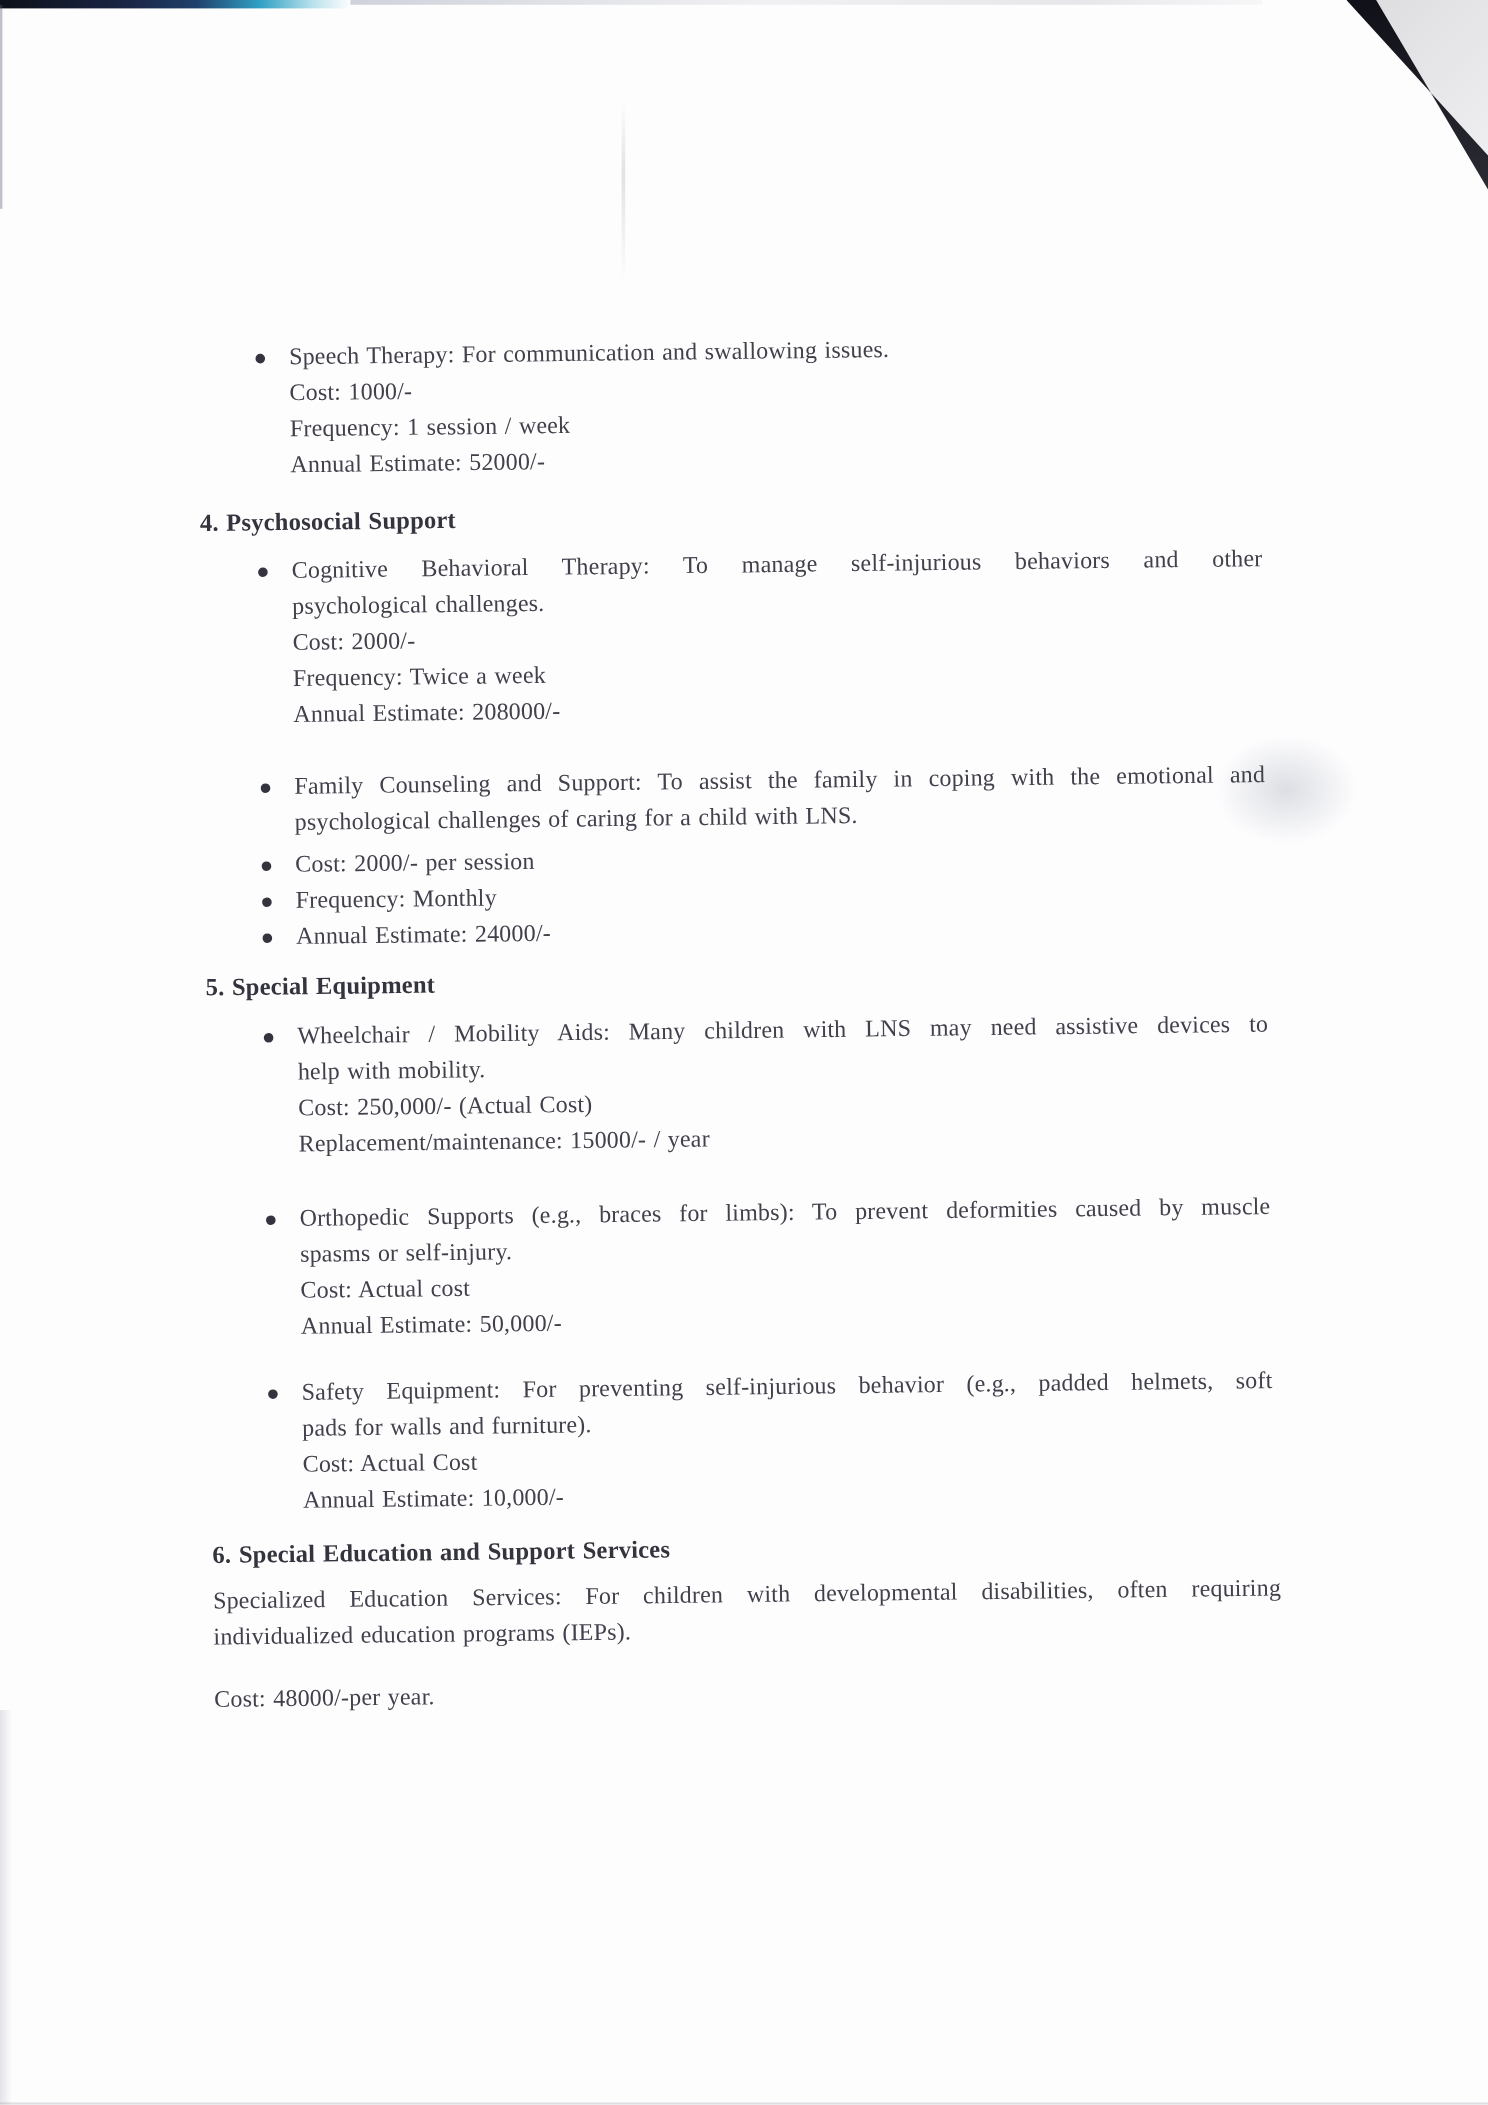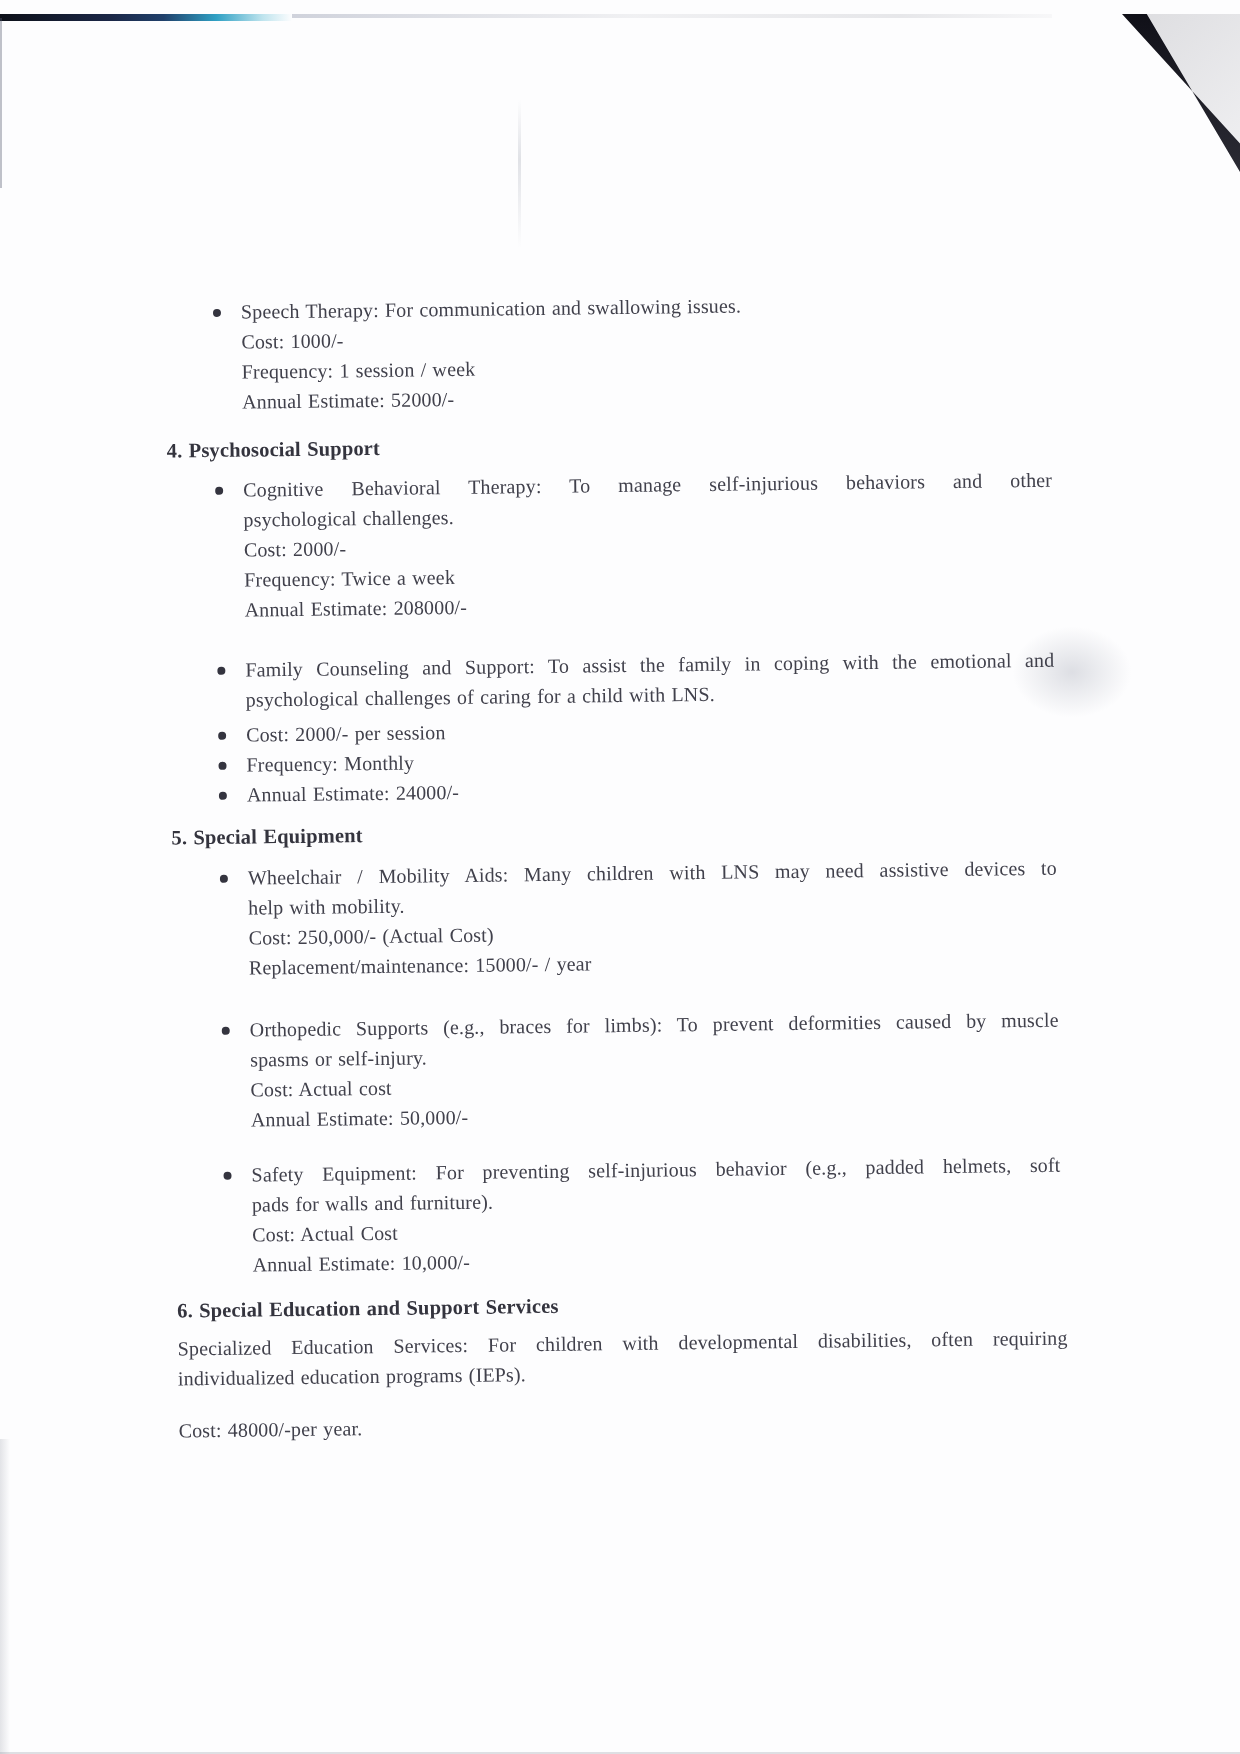--- a/index.html
+++ b/index.html
@@ -1,21 +1,21 @@
 <!DOCTYPE html>
 <html><head>
 <meta charset="utf-8">
 <style>
   html,body{margin:0;padding:0;}
   body{
     width:1240px;height:1754px;position:relative;overflow:hidden;
     background:#fdfdfe;
     font-family:"Liberation Serif","DejaVu Serif",serif;
   }
-  .page{position:absolute;inset:0;margin-top:14px;}
+  .page{position:absolute;inset:0;}
 
   
   .art-top-strip{position:absolute;top:0;left:0;width:292px;height:7px;
     background:linear-gradient(to right,#0d1018 0%,#1b2747 38%,#20406b 56%,#2fa0c4 74%,#bfe4ee 90%,rgba(255,255,255,0) 100%);}
   .art-top-faint{position:absolute;top:0;left:292px;width:760px;height:4px;
     background:linear-gradient(to right,rgba(90,100,130,.28),rgba(150,152,162,.12) 45%,rgba(140,142,152,.20) 80%,rgba(140,142,152,.05));}
   .art-corner-bg{position:absolute;top:0;right:0;width:96px;height:156px;
     background:linear-gradient(135deg,#dedee1,#f0f0f2);
     clip-path:polygon(0 0,100% 0,100% 100%);}
   .art-corner-edge{position:absolute;top:0;right:0;width:118px;height:158px;

